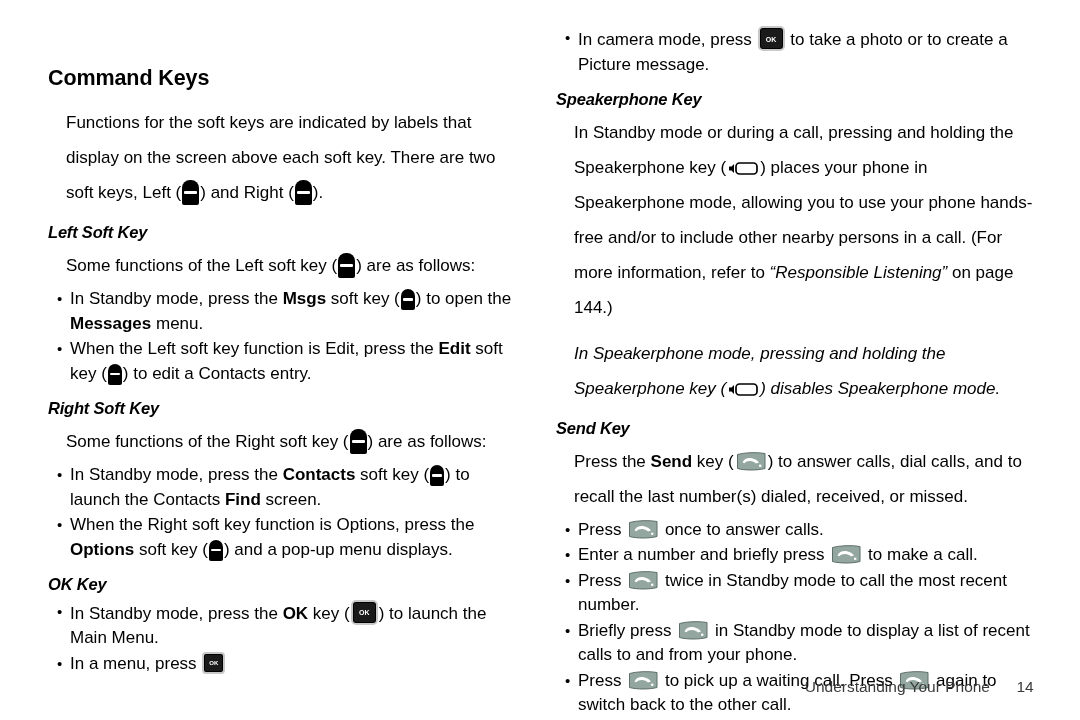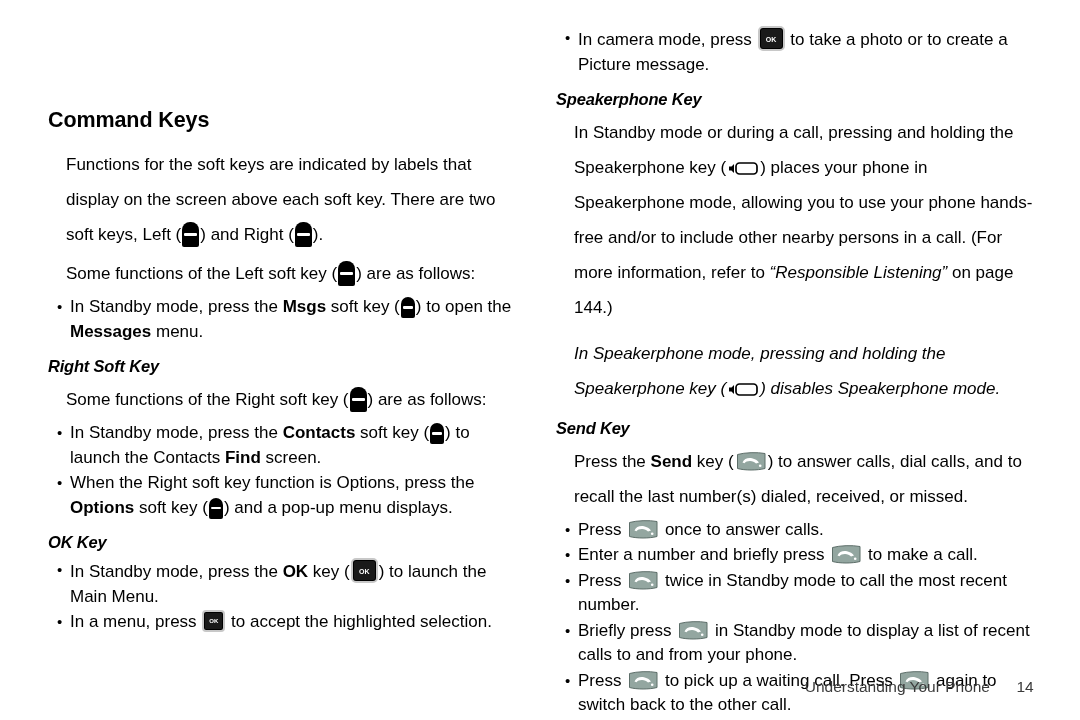--- a/index.html
+++ b/index.html
@@ -192,36 +192,38 @@
 <div class="page">
 
   <div class="columns">
 
     <div class="col col-left">
 
       <h1 class="chapter">Command Keys</h1>
 
       <p class="body"><span>Functions for the soft keys are indicated by labels that display on the screen above each soft key. There are two soft keys, Left (</span><span class="ico ico-soft"></span><span>) and Right (</span><span class="ico ico-soft"></span><span>).</span></p>
 
+      <h2 class="sub">Left Soft Key</h2>
       <p class="body"><span>Some functions of the Left soft key (</span><span class="ico ico-soft"></span><span>) are as follows:</span></p>
       <ul class="bullets">
         <li><span>In Standby mode, press the </span><b>Msgs</b><span> soft key (</span><span class="ico ico-soft small"></span><span>) to open the </span><b>Messages</b><span> menu.</span></li>
+        <li><span>When the Left soft key function is Edit, press the </span><b>Edit</b><span> soft key (</span><span class="ico ico-soft small"></span><span>) to edit a Contacts entry.</span></li>
       </ul>
 
       <h2 class="sub">Right Soft Key</h2>
       <p class="body"><span>Some functions of the Right soft key (</span><span class="ico ico-soft"></span><span>) are as follows:</span></p>
       <ul class="bullets">
         <li><span>In Standby mode, press the </span><b>Contacts</b><span> soft key (</span><span class="ico ico-soft small"></span><span>) to launch the Contacts </span><b>Find</b><span> screen.</span></li>
         <li><span>When the Right soft key function is Options, press the </span><b>Options</b><span> soft key (</span><span class="ico ico-soft small"></span><span>) and a pop-up menu displays.</span></li>
       </ul>
 
       <h2 class="sub">OK Key</h2>
       <ul class="bullets">
         <li><span>In Standby mode, press the </span><b>OK</b><span> key (</span><span class="ico ico-ok"><span class="lbl">OK</span></span><span>) to launch the Main Menu.</span></li>
-        <li><span>In a menu, press </span><span class="ico ico-ok sm"><span class="lbl">OK</span></span><span> to accept the highlighted selection.</span></li>
+        <li><span>In a menu, press </span><span class="ico ico-ok sm"><span class="lbl">OK</span></span></li>
       </ul>
 
     </div>
 
     <div class="col col-right">
 
       <ul class="bullets">
         <li><span>In camera mode, press </span><span class="ico ico-ok"><span class="lbl">OK</span></span><span> to take a photo or to create a Picture message.</span></li>
       </ul>
 

